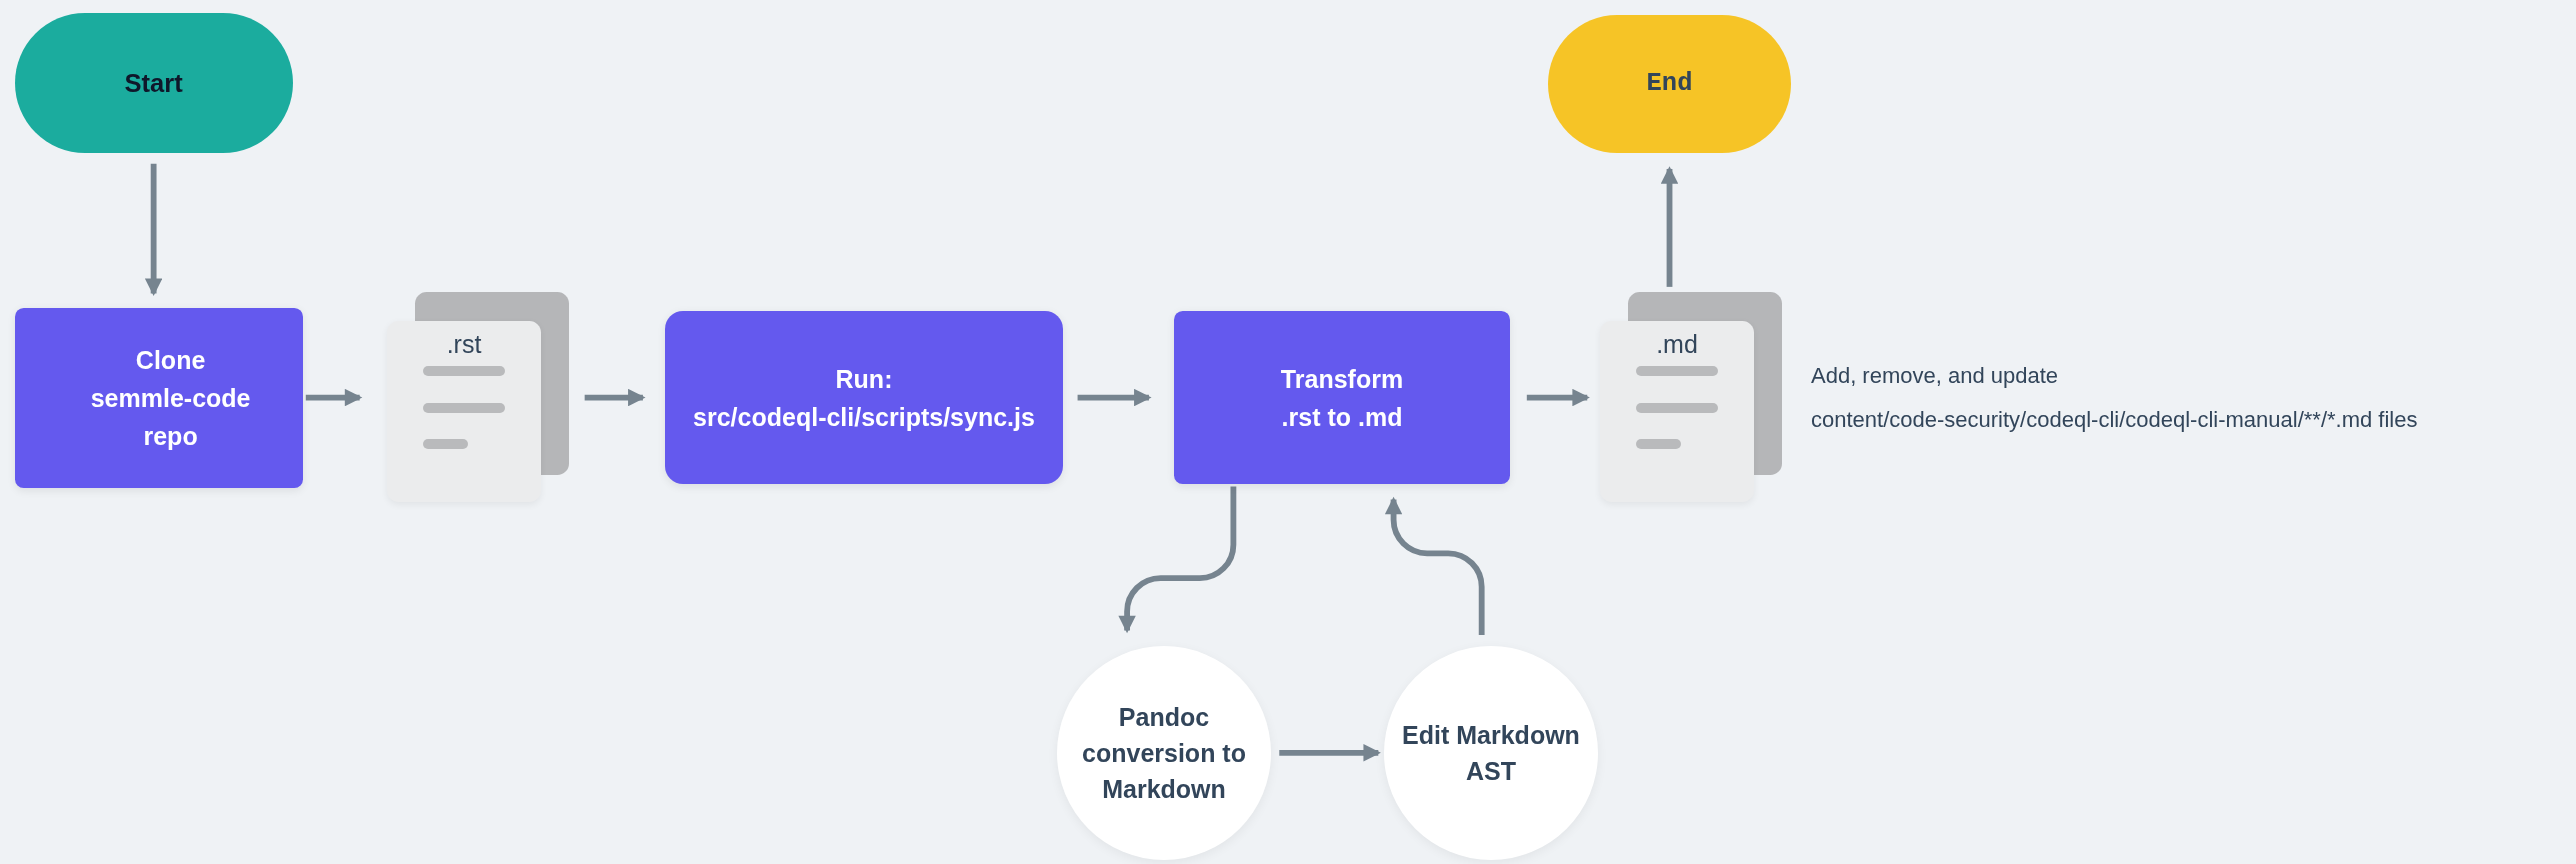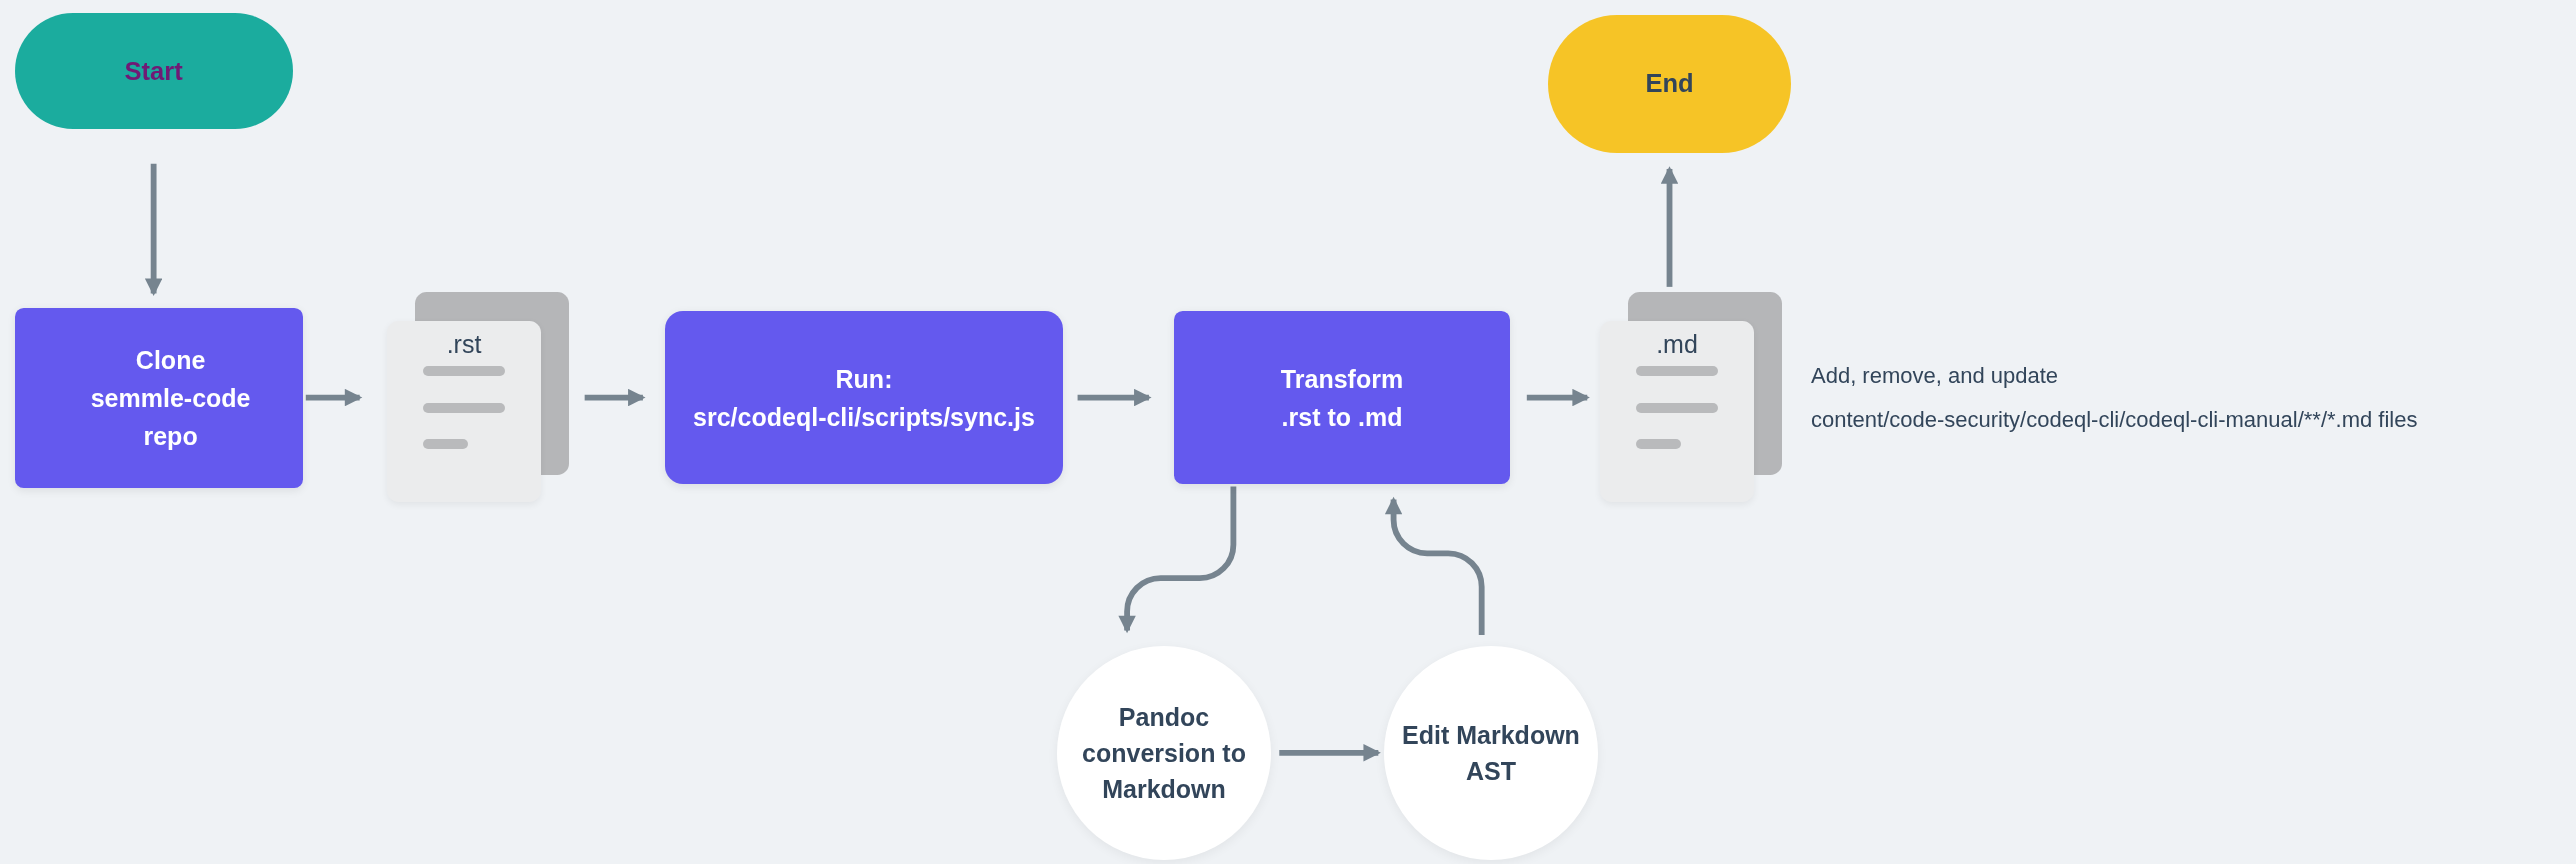--- a/index.html
+++ b/index.html
@@ -8,22 +8,22 @@
   }
   html,body{margin:0;padding:0;}
   body{background:var(--background);font-family:"Liberation Sans",sans-serif;}
   .canvas{position:relative;width:2576px;height:865px;background:var(--background);overflow:hidden;}
   svg.connectors{position:absolute;left:0;top:0;pointer-events:none;}
   .connector{stroke:var(--arrow);stroke-width:8;fill:none;}
   .arrowhead{fill:var(--arrow);}
 
   .node{position:absolute;display:flex;align-items:center;justify-content:center;text-align:center;box-sizing:border-box;}
   .pill{border-radius:727px;font-size:25.5px;font-weight:700;}
-  .pill.start{left:14.6px;top:13px;width:278px;height:116px;background:var(--teal);color:#701a75;}
-  .pill.end{left:1548px;top:14.6px;width:243px;height:138px;background:var(--yellow);color:var(--dark-text);}
+  .pill.start{left:14.6px;top:13px;width:278px;height:140px;background:var(--teal);color:#0f172a;}
+  .pill.end{left:1548px;top:14.6px;width:243px;height:138px;background:var(--yellow);color:var(--dark-text);font-family:Liberation Mono, monospace;}
   .proc{background:var(--purple);color:#fff;border-radius:8.7px;font-size:25px;font-weight:700;line-height:38px;box-shadow:0 2.9px 8.7px rgba(0,0,0,0.08);}
   .proc.clone{left:14.6px;top:308px;width:288px;height:180px;padding-left:24px;}
   .proc.run{left:665px;top:311px;width:398px;height:173px;border-radius:18px;}
   .proc.transform{left:1174px;top:311px;width:336px;height:173px;}
 
   .doc{position:absolute;width:182px;height:211px;}
   .doc.rst{left:387px;top:292px;}
   .doc.md{left:1600px;top:292px;}
   .doc-back{position:absolute;left:28px;top:0;width:154px;height:183px;border-radius:11.6px;background:var(--doc-back);}
   .doc-front{position:absolute;left:0;top:29px;width:154px;height:181px;border-radius:11.6px;background:var(--doc-front);box-shadow:0 2.9px 7.3px rgba(0,0,0,0.06);}

